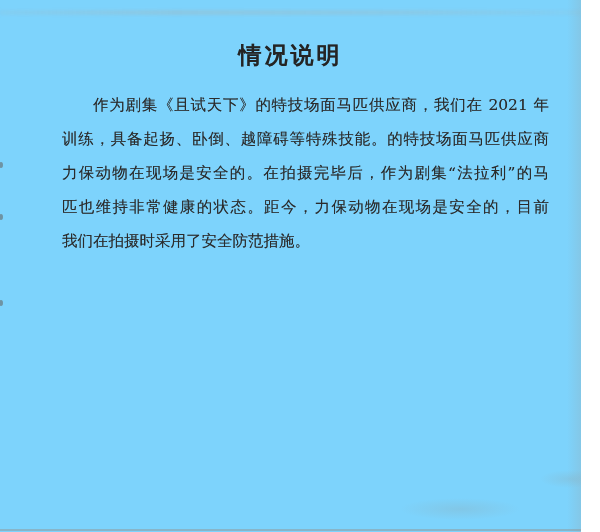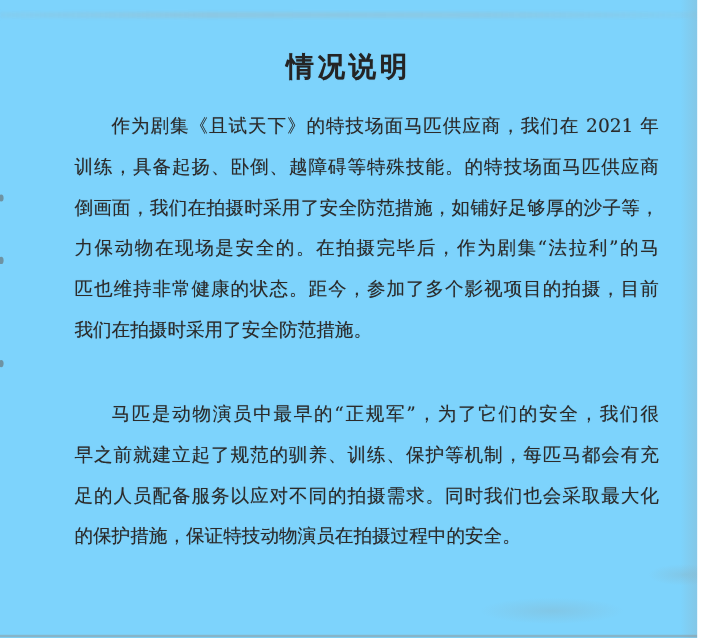--- a/index.html
+++ b/index.html
@@ -105,27 +105,20 @@
   <div class="speck p2"></div>
   <div class="speck p3"></div>
 
   <div class="doc-title">情况说明</div>
 
   <div class="body-text">
 
     <div class="para">
       <div class="line indent">作为剧集《且试天下》的特技场面马匹供应商，我们在 2021 年</div>
       <div class="line">训练，具备起扬、卧倒、越障碍等特殊技能。的特技场面马匹供应商</div>
-      <div class="line">倒画面，我们在拍摄时采用了安全防范措施，如铺好足够厚的沙子等，</div>
       <div class="line">力保动物在现场是安全的。在拍摄完毕后，作为剧集“法拉利”的马</div>
-      <div class="line">匹也维持非常健康的状态。距今，参加了多个影视项目的拍摄，目前</div>
+      <div class="line">匹也维持非常健康的状态。距今，力保动物在现场是安全的，目前</div>
       <div class="line last">我们在拍摄时采用了安全防范措施。</div>
     </div>
 
-    <div class="para">
-      <div class="line indent">马匹是动物演员中最早的“正规军”，为了它们的安全，我们很</div>
-      <div class="line">早之前就建立起了规范的驯养、训练、保护等机制，每匹马都会有充</div>
-      <div class="line">足的人员配备服务以应对不同的拍摄需求。同时我们也会采取最大化</div>
-      <div class="line last">的保护措施，保证特技动物演员在拍摄过程中的安全。</div>
-    </div>
 
   </div>
 </div>
 
 </body></html>

